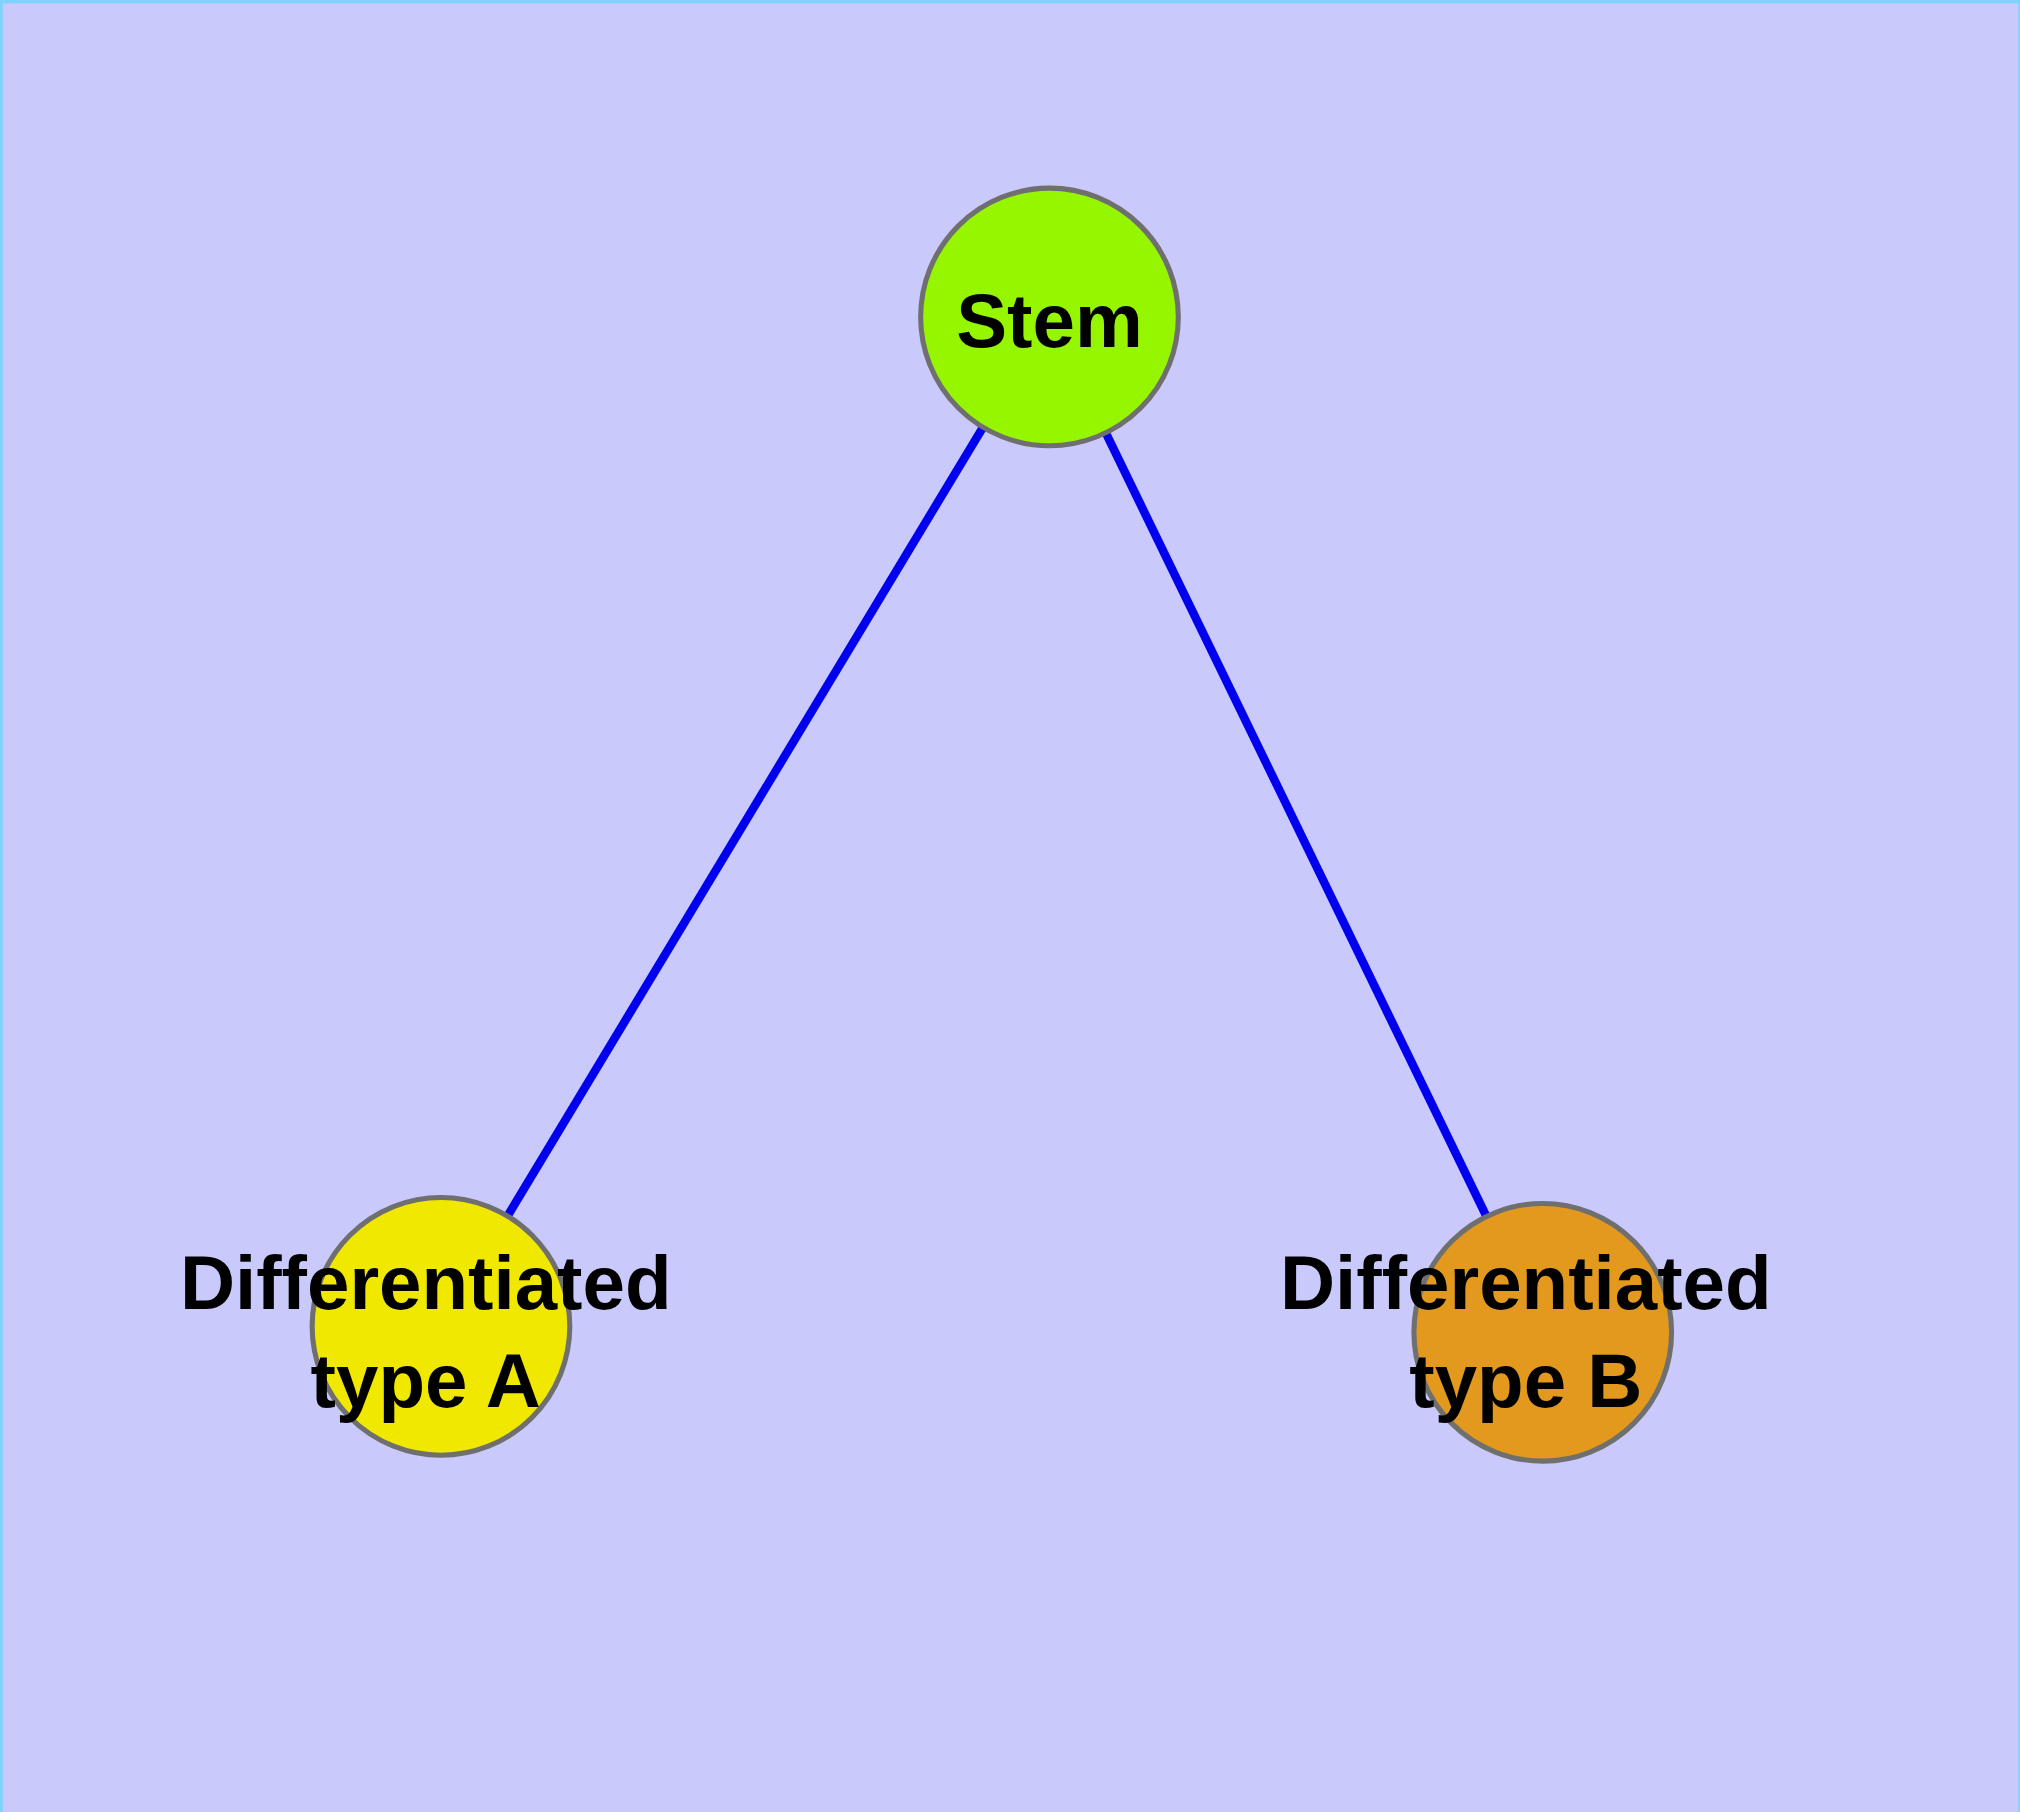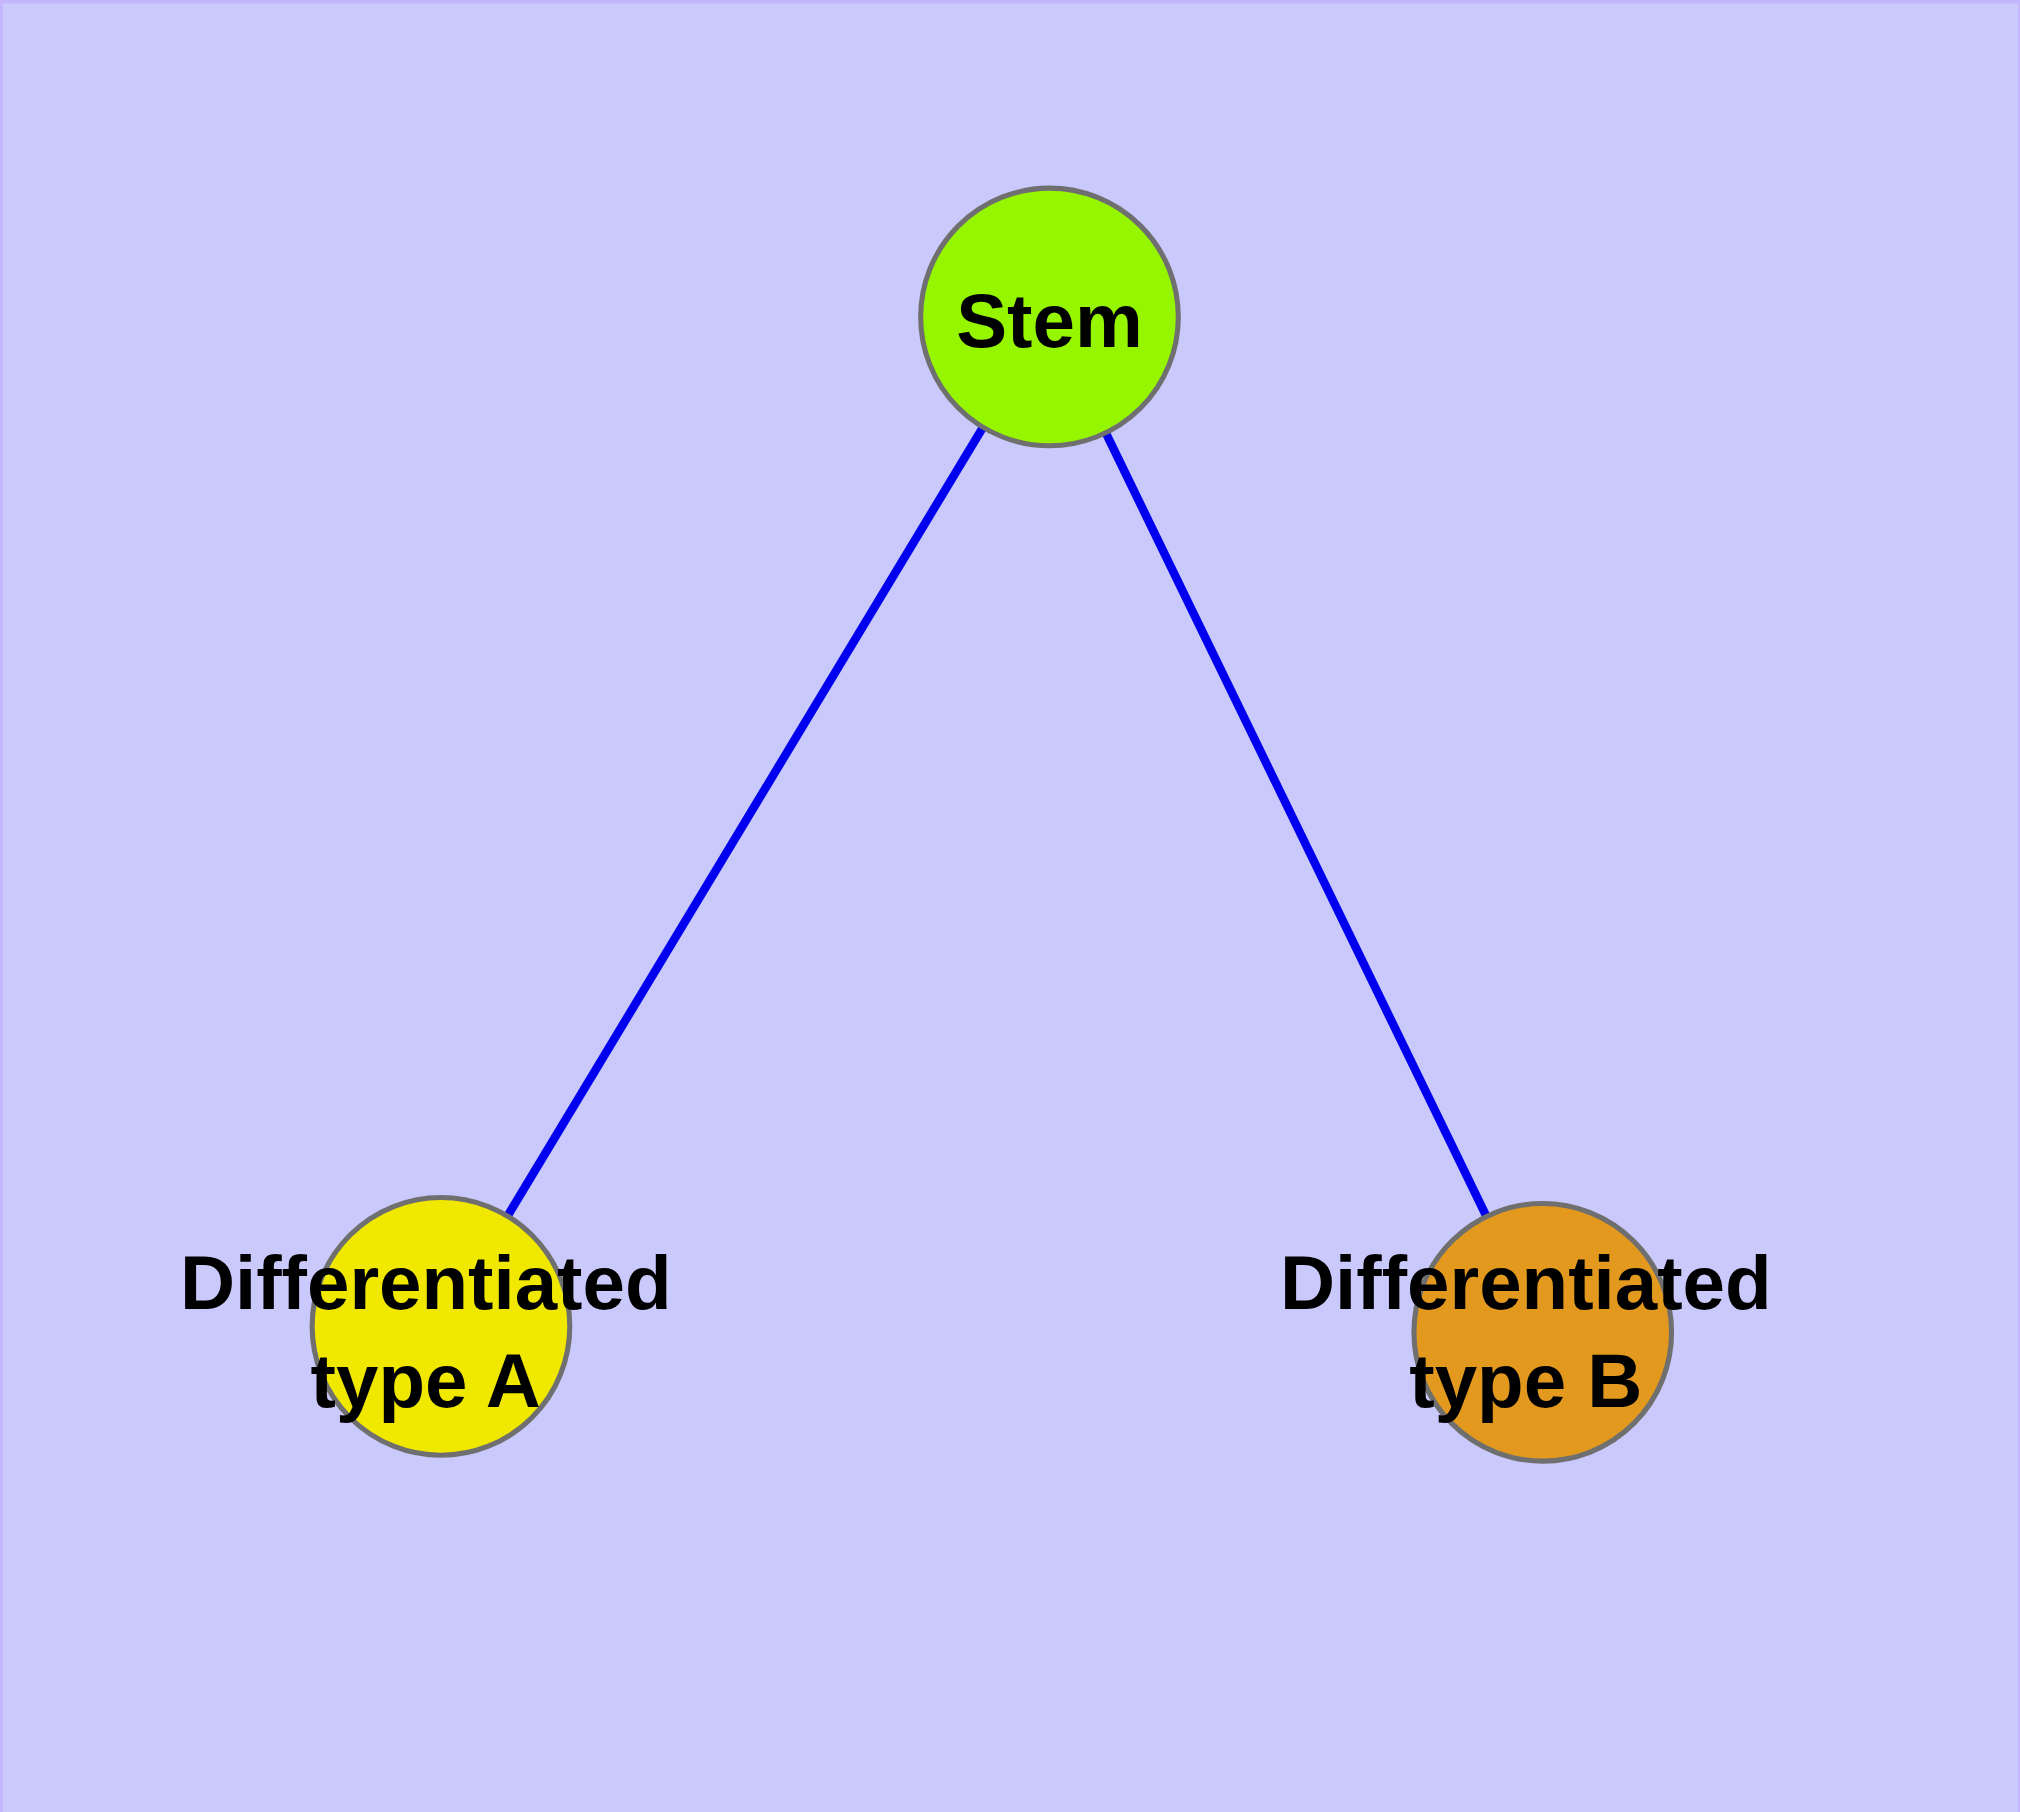--- a/index.html
+++ b/index.html
@@ -4,21 +4,21 @@
 <style>
   html, body {
     margin: 0;
     padding: 0;
     background: #ffffff;
   }
   #stage {
     position: relative;
     width: 2021px;
     height: 1812px;
-    background: #c4b5fd;
+    background: #7dd3fc;
     overflow: hidden;
   }
   #graph {
     position: absolute;
     top: 0;
     left: 0;
   }
   #graph text {
     font-family: "Liberation Sans", sans-serif;
     font-weight: bold;

